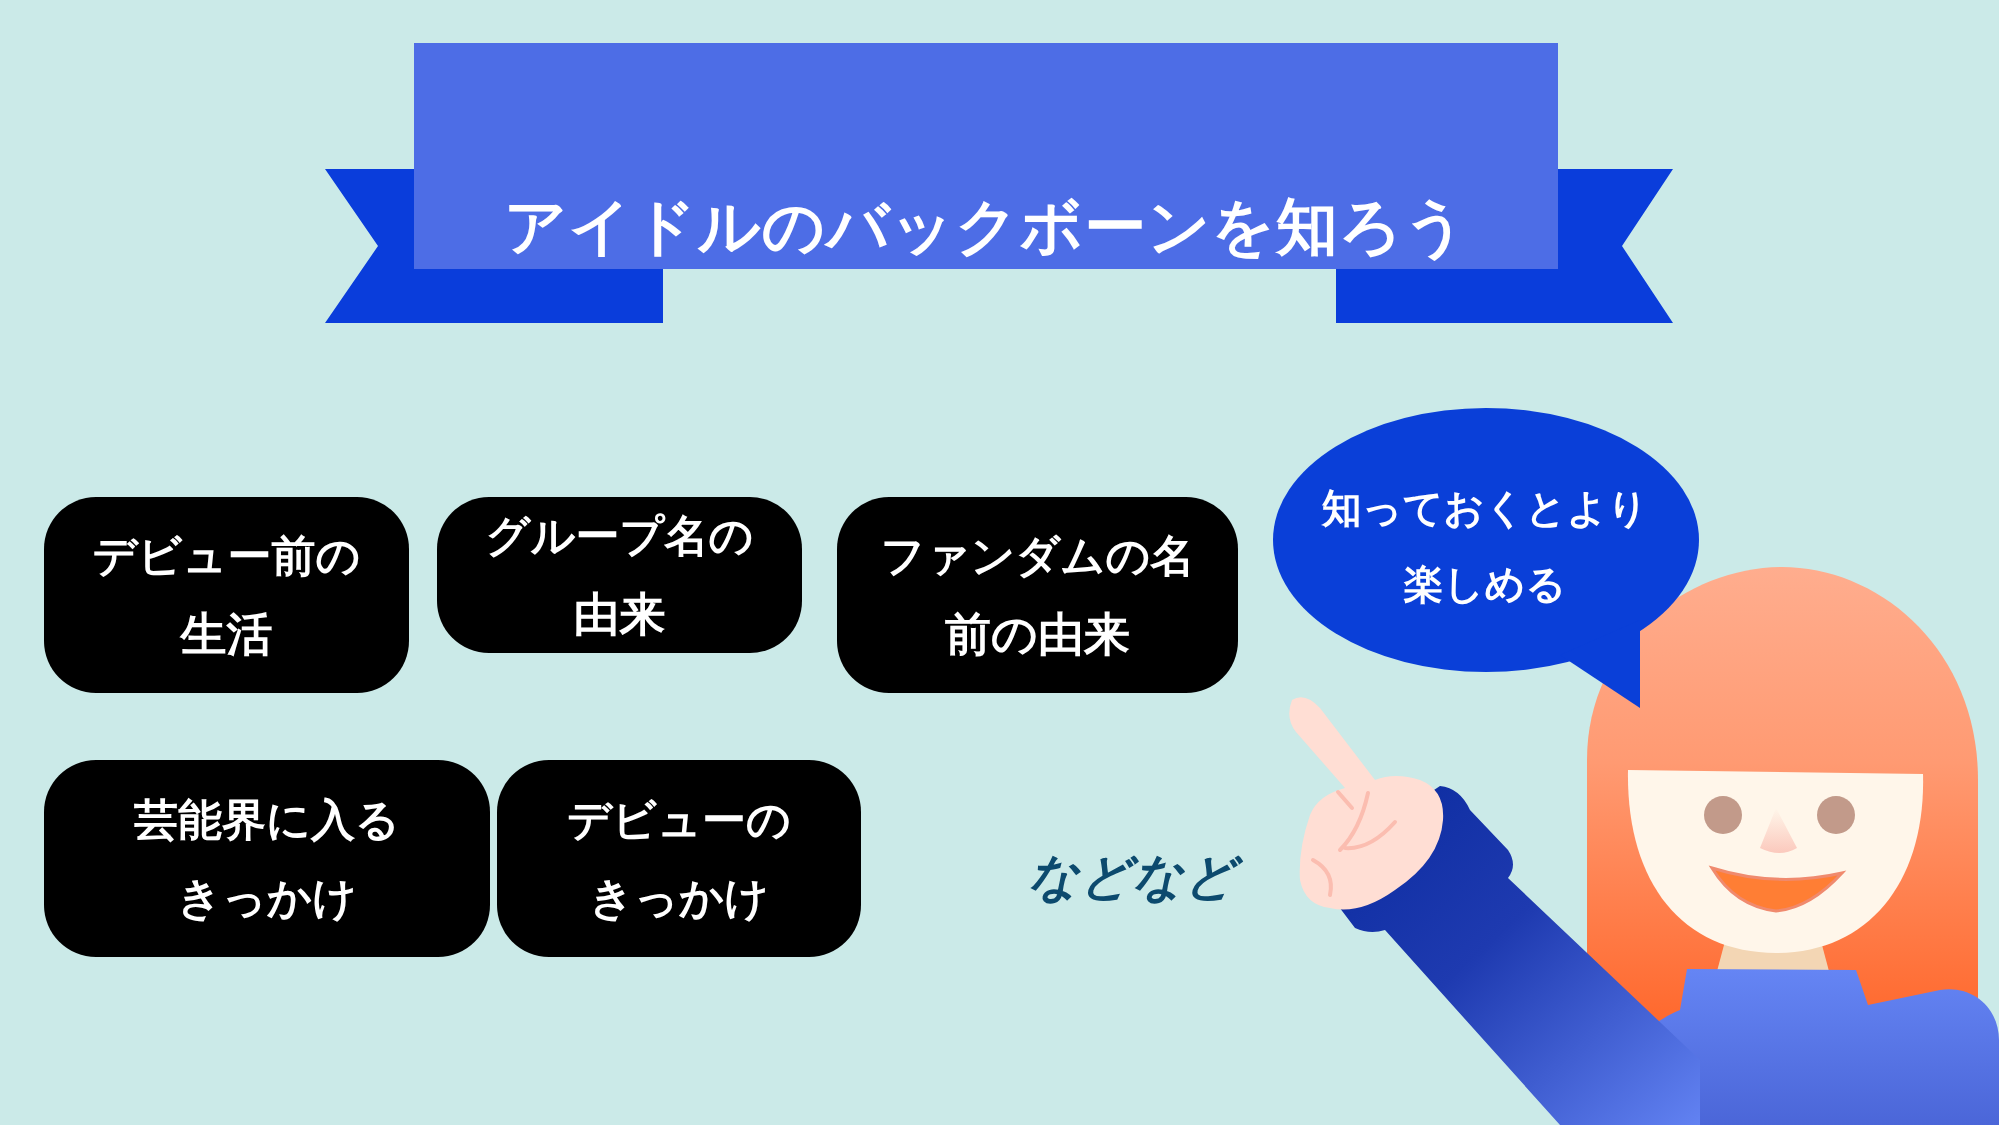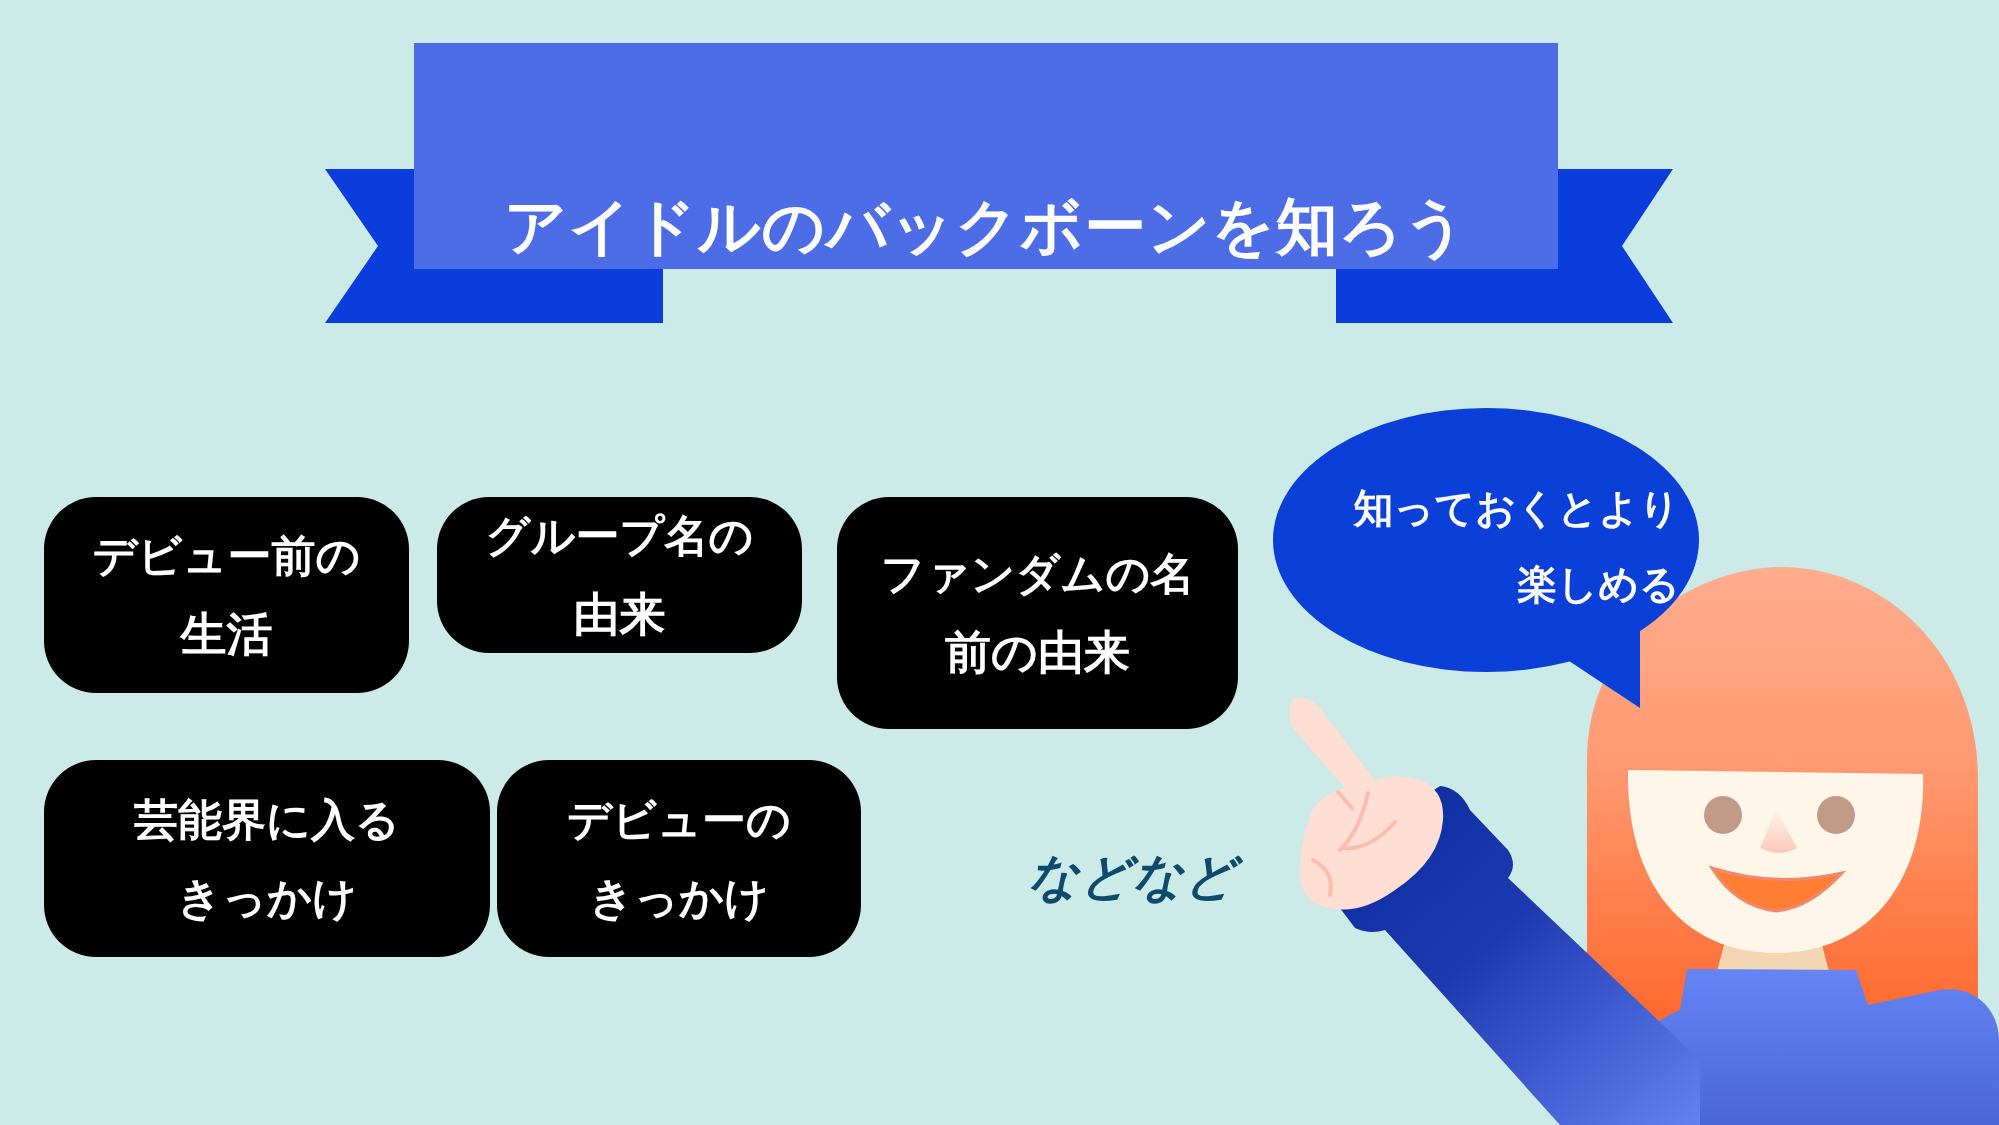--- a/index.html
+++ b/index.html
@@ -31,40 +31,40 @@
     .card {
       position: absolute; background: #000000; border-radius: 52px;
       display: flex; flex-direction: column; align-items: center; justify-content: center;
       color: #ffffff; font-weight: bold; text-align: center; cursor: pointer;
     }
     .card .l1 { font-size: 44px; line-height: 78px; white-space: nowrap; }
     .card .l2 { font-size: 46px; line-height: 78px; white-space: nowrap; }
     .card .l2.small { font-size: 44px; }
     .c1 { left: 44px; top: 497px; width: 365px; height: 196px; }
     .c2 { left: 437px; top: 497px; width: 365px; height: 156px; }
-    .c3 { left: 837px; top: 497px; width: 401px; height: 232px; }
+    .c3 { left: 837px; top: 497px; width: 401px; height: 196px; }
     .c4 { left: 44px; top: 760px; width: 446px; height: 197px; }
     .c5 { left: 497px; top: 760px; width: 364px; height: 197px; }
     .etc {
       position: absolute; left: 1028px; top: 844px; color: #0c4a6e;
       font-size: 50px; font-weight: bold; font-style: italic; letter-spacing: 1px;
     }
     
     .bubble {
       position: absolute; left: 1273px; top: 408px; width: 426px; height: 264px;
       background: #0a3fd8; border-radius: 50%;
     }
     .bubble-tail {
       position: absolute; left: 1560px; top: 600px; width: 85px; height: 110px;
       background: #0a3fd8;
       clip-path: polygon(0 55px, 80px 20px, 80px 108px);
     }
     .bubble-text {
       position: absolute; left: 1290px; top: 470px; width: 390px;
-      color: #ffffff; font-weight: bold; text-align: right;
+      color: #ffffff; font-weight: bold; text-align: center;
     }
     .bubble-text .b1 { font-size: 40px; line-height: 76px; white-space: nowrap; }
     .bubble-text .b2 { font-size: 40px; line-height: 76px; }
     
     .figure { position: absolute; left: 0; top: 0; width: 1999px; height: 1125px; pointer-events: none; }
   </style>
 </head>
 <body>
 
 <div class="ribbon ribbon-left"></div>

